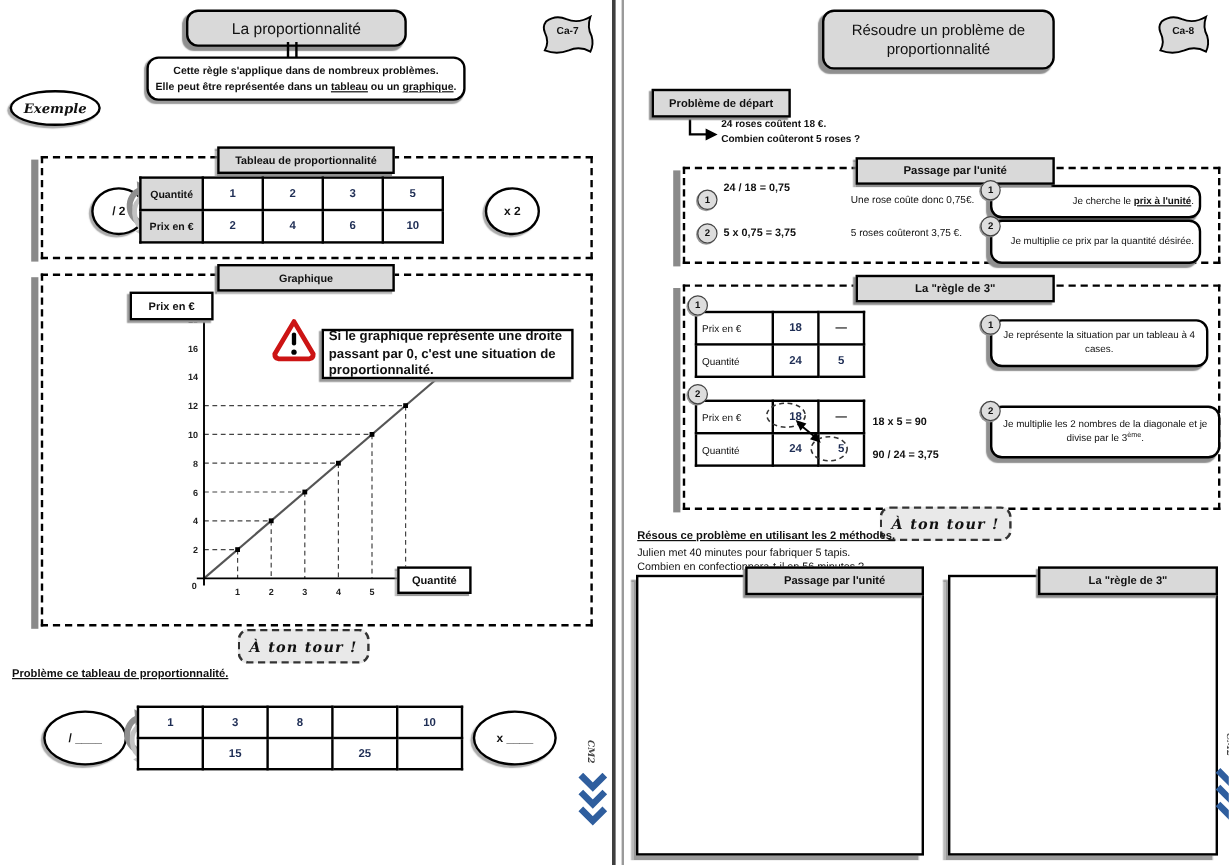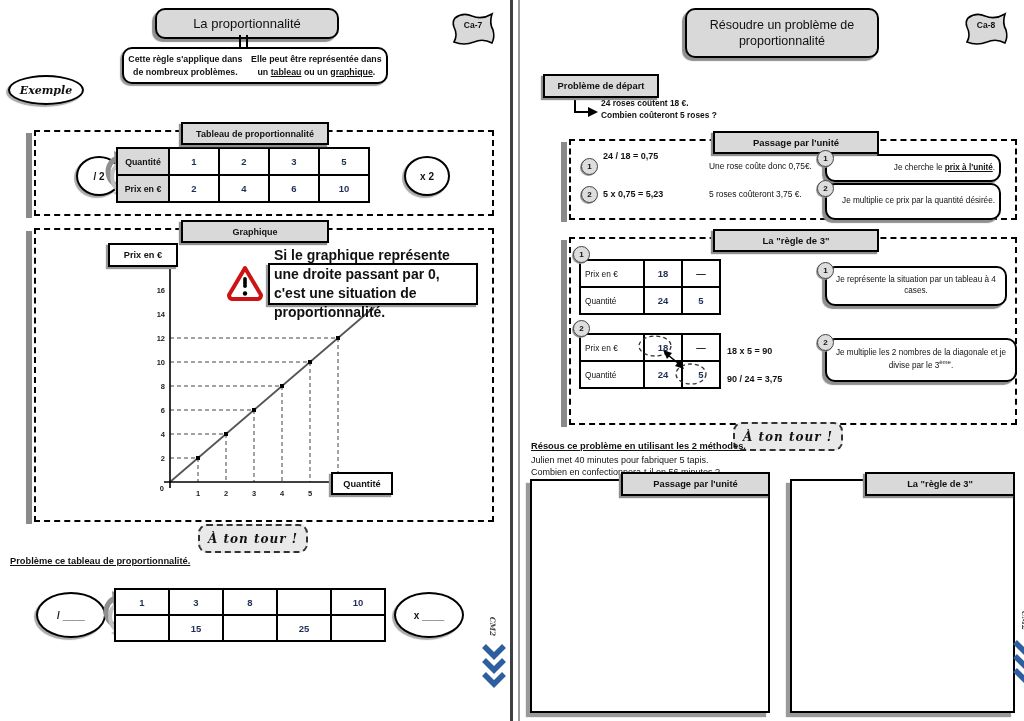--- a/index.html
+++ b/index.html
@@ -7,21 +7,21 @@
        font-family:"Liberation Sans",sans-serif;color:#111}
   .abs{position:absolute}
   .page{position:absolute;top:0;width:511px;height:721px;background:#fff}
   .titlebox{background:#d9d9d9;border:2px solid #000;border-radius:10px;font-weight:normal;
     text-align:right;box-shadow:-3px 3px 1px #8f8f8f;display:flex;align-items:center;justify-content:center}
   .tab{background:#d9d9d9;border:2px solid #000;font-weight:bold;text-align:center;font-size:9px;
     box-shadow:-2px 2px 1px #8f8f8f;display:flex;align-items:center;justify-content:center;z-index:3}
   .dashedbox{border:2px dashed #000;position:absolute;background:transparent}
   .dashedbox::before{content:"";position:absolute;left:-10px;top:1px;bottom:-4px;width:6px;background:#8a8a8a}
   .roundbox{border:2px solid #000;border-radius:10px;background:#fff;box-shadow:-2px 2px 1px #9a9a9a;
-    display:flex;align-items:center;justify-content:center;text-align:center}
+    display:flex;flex-direction:column;align-items:center;justify-content:center;text-align:center}
   .bubble{border:2px solid #000;border-radius:10px;background:#fff;box-shadow:-3px 3px 1px #8f8f8f;
     display:flex;align-items:center;justify-content:flex-end;text-align:center;font-size:8.2px;padding:1px 4px;line-height:1.3}
   .num{width:15px;height:15px;border-radius:50%;background:#ddd;border:1.5px solid #444;font-size:8px;
     font-weight:bold;display:flex;align-items:center;justify-content:center;z-index:5;position:absolute;box-shadow:-1px 1px 0 #999}
   .oval{border:2px solid #000;border-radius:50%;display:flex;align-items:center;justify-content:center;
     font-weight:bold;background:#fff;box-shadow:-2px 2px 1px #aaa;position:absolute;font-size:10px}
   table.grid{border-collapse:collapse;position:absolute;z-index:2}
   .grid td{border:2px solid #000;text-align:center;font-weight:bold;background:#fff;font-size:9.5px;padding:0}
   .grid td.lbl{background:#d9d9d9;font-size:8.8px}
   .grid td.wl{background:#fff;font-size:8.3px;font-weight:normal;text-align:left;padding-left:4px}
@@ -148,21 +148,21 @@
       <text x="182" y="246">5</text>
       <text x="210" y="246">6</text>
     </g>
   </svg>
 
   <svg class="abs" style="left:225px;top:264px;z-index:4" width="40" height="38" viewBox="0 0 40 38">
     <path d="M20,4 L36,31 A4,4 0 0 1 33,35 L7,35 A4,4 0 0 1 4,31 Z" fill="#fff" stroke="#cc1414" stroke-width="4" stroke-linejoin="round"></path>
     <rect x="18.2" y="13" width="3.6" height="11" rx="1.8" fill="#000"></rect>
     <circle cx="20" cy="29.5" r="2.2" fill="#000"></circle>
   </svg>
-  <div class="labelframe" style="left:268px;top:263px;width:198px;height:38px;font-size:14px;font-weight:bold;padding:0 4px;line-height:1.35">Si le graphique représente une droite passant par 0, c'est une situation de proportionnalité.</div>
+  <div class="labelframe" style="left:268px;top:274px;width:198px;height:38px;font-size:11px;font-weight:bold;padding:0 4px;line-height:1.35">Si le graphique représente une droite passant par 0, c'est une situation de proportionnalité.</div>
 
   <div class="labelframe" style="left:331px;top:472px;width:58px;height:19px;font-size:9.2px">Quantité</div>
 
   <div class="atontour" style="left:198px;top:524px;width:106px;height:25px">À ton tour !</div>
 
   <div class="abs u b" style="left:10px;top:556px;font-size:9.3px">Problème ce tableau de proportionnalité.</div>
 
   <table class="grid" style="left:114px;top:588px">
     <tbody>
         <tr>
@@ -230,21 +230,21 @@
   </svg>
   <div class="note" style="left:88px;top:98px;font-weight:bold">24 roses coûtent 18 €.</div>
   <div class="note" style="left:88px;top:110px;font-weight:bold">Combien coûteront 5 roses ?</div>
 
   <div class="dashedbox" style="left:56px;top:139px;width:444px;height:77px"></div>
   <div class="tab" style="position:absolute;left:200px;top:131px;width:162px;height:19px;font-size:9.5px">Passage par l'unité</div>
 
   <div class="num" style="left:68px;top:158px">1</div>
   <div class="eq" style="left:90px;top:151px">24 / 18 = 0,75</div>
   <div class="num" style="left:68px;top:186px">2</div>
-  <div class="eq" style="left:90px;top:189px">5 x 0,75 = 5,23</div>
+  <div class="eq" style="left:90px;top:189px">5 x 0,75 = 3,75</div>
   <div class="note" style="left:196px;top:161px">Une rose coûte donc 0,75€.</div>
   <div class="note" style="left:196px;top:189px">5 roses coûteront 3,75 €.</div>
 
   <div class="num" style="left:304px;top:150px">1</div>
   <div class="bubble" style="position:absolute;left:312px;top:154px;width:164px;height:22px">
     <span><span>Je cherche le </span><span class="u b">prix à l'unité</span><span>.</span></span>
   </div>
   <div class="num" style="left:304px;top:180px">2</div>
   <div class="bubble" style="position:absolute;left:312px;top:183px;width:164px;height:31px">Je multiplie ce prix par la quantité désirée.</div>
 

